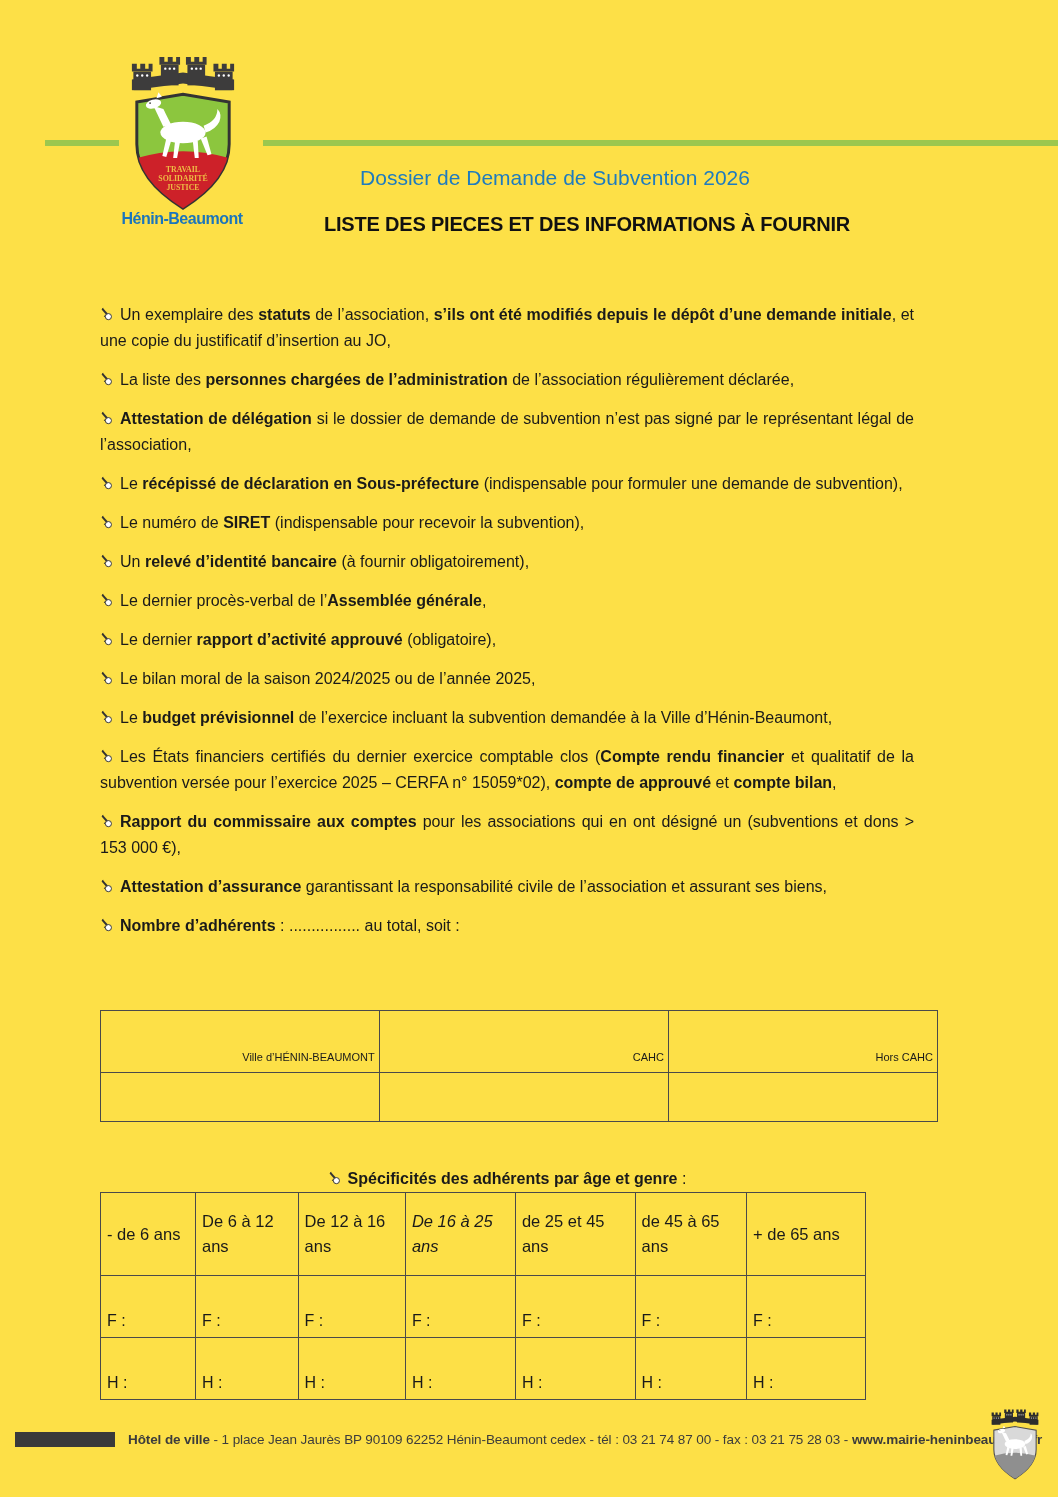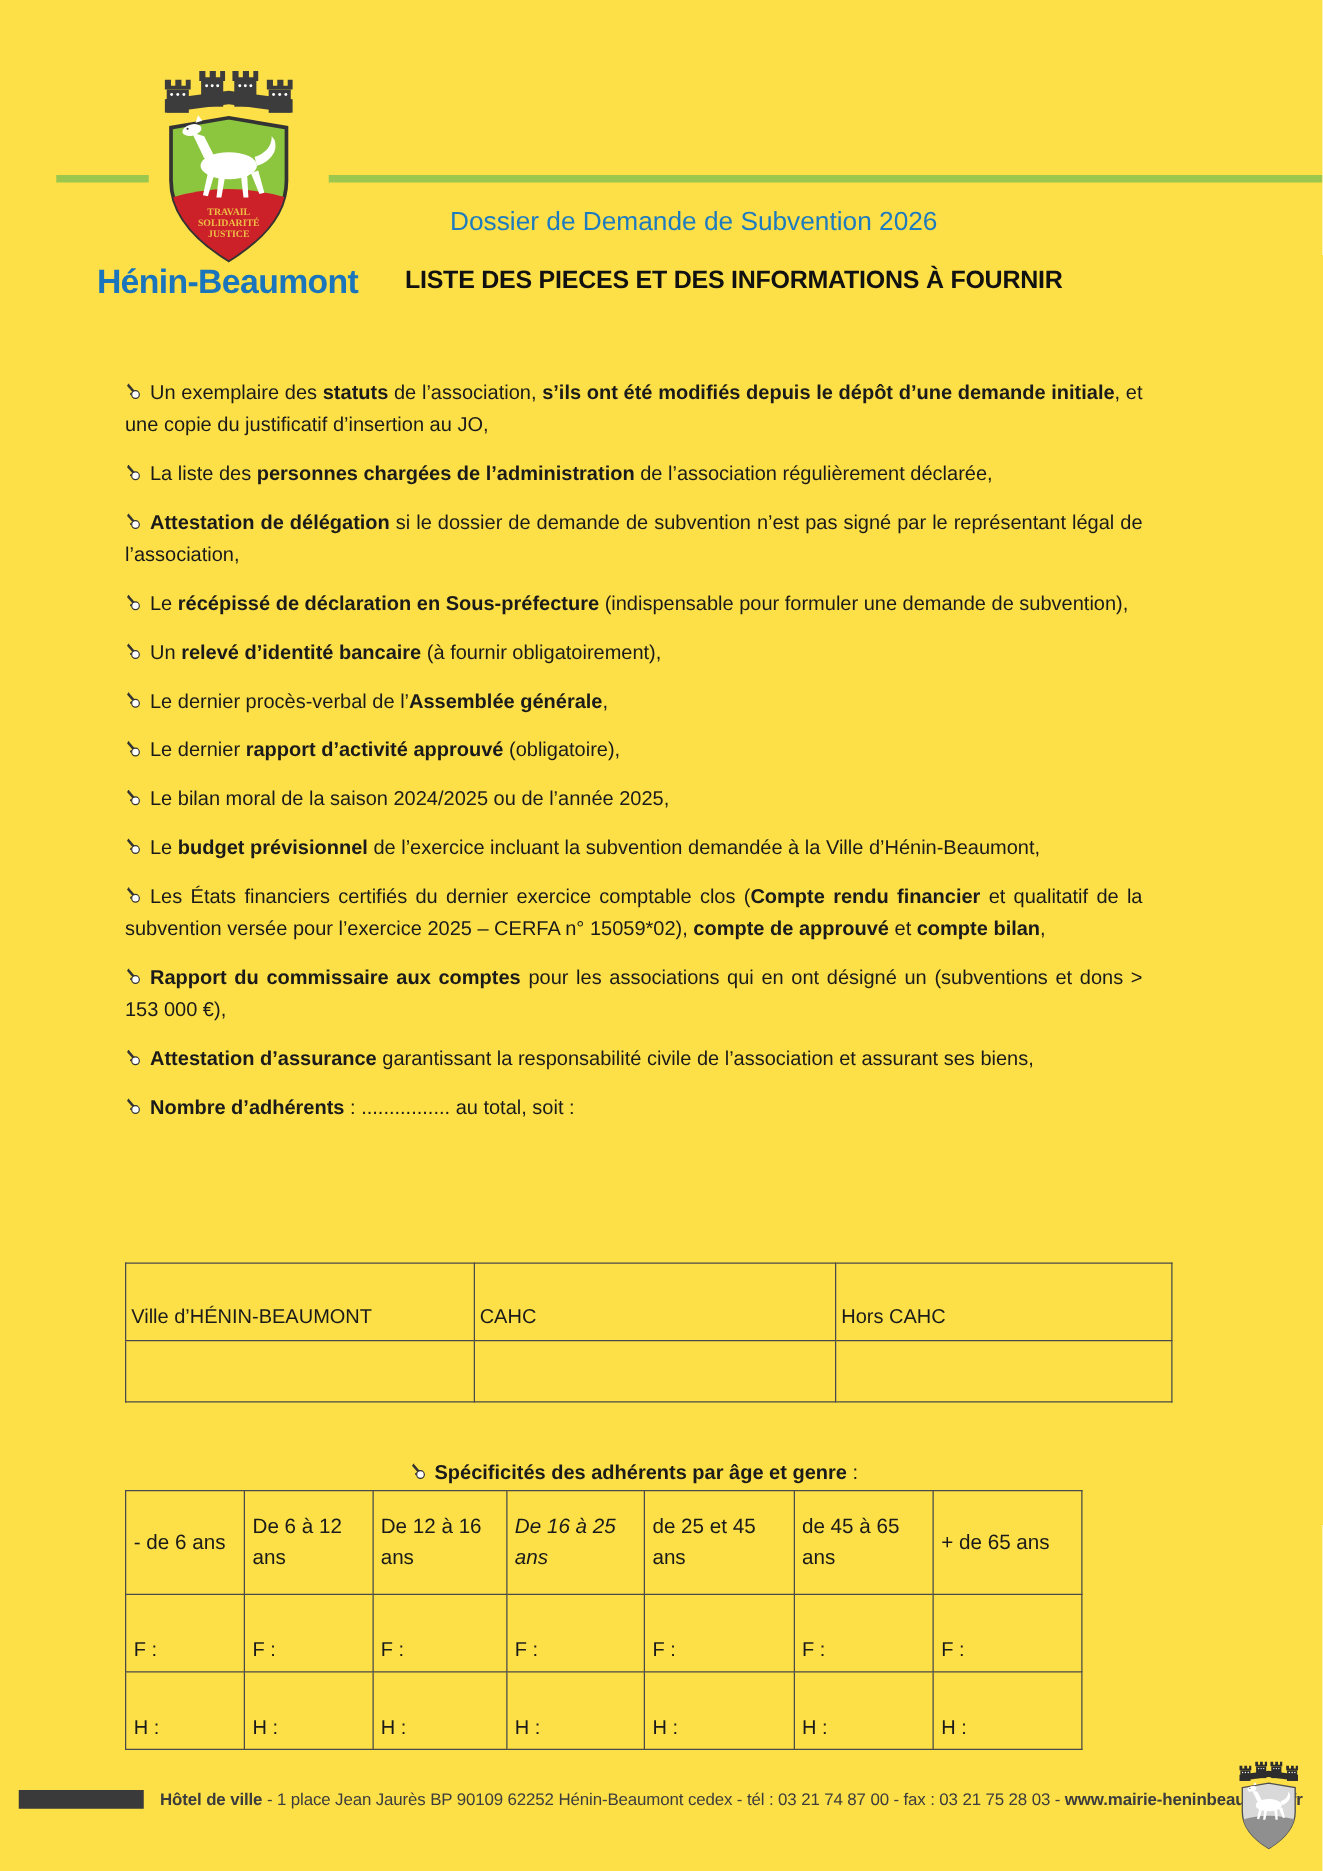--- a/index.html
+++ b/index.html
@@ -17,42 +17,42 @@
   .crest .castle{fill:var(--logo-dark,#3d3c3c);}
   .crest .field{fill:var(--logo-green,#8cc63e);stroke:var(--logo-outline,#333);stroke-width:3px;}
   .crest .base{fill:var(--logo-red,#cd2129);}
   .crest .horse{fill:#ffffff;}
   .crest .motto{fill:var(--logo-gold,#eebd44);font-family:"Liberation Serif",serif;
                 font-size:8px;font-weight:700;text-anchor:middle;}
   .crest.gray .castle{fill:#2d2d2d;}
   .crest.gray .field{fill:#d9d9d9;stroke:#4f4f4f;stroke-width:2.4px;}
   .crest.gray .base{fill:#8f8f8f;}
   .city-name{position:absolute;left:72px;top:210px;width:220px;text-align:center;
-             font-size:27px;font-weight:700;letter-spacing:-0.5px;color:var(--city-blue,#1b75bc);}
+             font-size:16px;font-weight:700;letter-spacing:-0.5px;color:var(--city-blue,#1b75bc);}
 
   
   .title{position:absolute;left:250px;top:166px;width:610px;text-align:center;
          font-size:21px;color:var(--title-blue,#1e7bbf);}
   .subtitle{position:absolute;left:225px;top:213px;width:660px;text-align:center;
             font-size:20px;font-weight:700;letter-spacing:-0.2px;color:#111;padding-left:32px;}
 
   
   .list{position:absolute;left:100px;top:302px;width:814px;text-align:justify;}
   .item{margin:0 0 13px 0;font-size:16px;line-height:26px;}
   .b{font-weight:700;}
   .bullet{width:14px;height:14px;display:inline-block;margin-right:6px;vertical-align:-1px;}
   .age-label{position:absolute;left:100px;top:1150px;width:814px;font-size:16px;line-height:26px;text-align:center;}
 
   
   table{border-collapse:collapse;position:absolute;left:100px;table-layout:fixed;
         color:#1a1a1a;}
   th,td{border:1.6px solid var(--table-border,#4a4a4a);overflow:hidden;}
   .members{top:1010px;width:838px;}
   .members th{height:52px;vertical-align:bottom;padding:0 4px 9px 4px;
-              font-weight:400;font-size:16px;text-align:left;}
+              font-weight:400;font-size:11px;text-align:right;}
   .members td{height:46px;}
   .members th:nth-child(1){width:33.3%;}
   .members th:nth-child(2){width:34.6%;}
   .members th:nth-child(3){width:32.1%;}
   .age{top:1192px;width:766px;}
   .age th{height:78px;vertical-align:middle;padding:2px 6px;font-weight:400;
           font-size:16.5px;text-align:left;line-height:25px;}
   .age td{height:54px;vertical-align:bottom;padding:0 6px 7px 6px;font-size:16px;text-align:left;}
   .age th:nth-child(1){width:12.2%;}
   .age th:nth-child(2){width:13.3%;margin-top:12px;}
@@ -153,20 +153,23 @@
           <use href="#pen-hand"></use>
         </svg><span>La liste des </span><span class="b">personnes chargées de l’administration</span><span> de l’association régulièrement déclarée,</span></p>
       <p class="item"><svg class="bullet" viewBox="0 0 16 16">
           <use href="#pen-hand"></use>
         </svg><span class="b">Attestation de délégation</span><span> si le dossier de demande de subvention n’est pas signé par le représentant légal de l’association,</span></p>
       <p class="item"><svg class="bullet" viewBox="0 0 16 16">
           <use href="#pen-hand"></use>
         </svg><span>Le </span><span class="b">récépissé de déclaration en Sous-préfecture</span><span> (indispensable pour formuler une demande de subvention),</span></p>
       <p class="item"><svg class="bullet" viewBox="0 0 16 16">
           <use href="#pen-hand"></use>
+        </svg><span>Le numéro de </span><span class="b">SIRET</span><span> (indispensable pour recevoir la subvention),</span></p>
+      <p class="item"><svg class="bullet" viewBox="0 0 16 16">
+          <use href="#pen-hand"></use>
         </svg><span>Un </span><span class="b">relevé d’identité bancaire</span><span> (à fournir obligatoirement),</span></p>
       <p class="item"><svg class="bullet" viewBox="0 0 16 16">
           <use href="#pen-hand"></use>
         </svg><span>Le dernier procès-verbal de l’</span><span class="b">Assemblée générale</span><span>,</span></p>
       <p class="item"><svg class="bullet" viewBox="0 0 16 16">
           <use href="#pen-hand"></use>
         </svg><span>Le dernier </span><span class="b">rapport d’activité approuvé</span><span> (obligatoire),</span></p>
       <p class="item"><svg class="bullet" viewBox="0 0 16 16">
           <use href="#pen-hand"></use>
         </svg><span>Le bilan moral de la saison 2024/2025 ou de l’année 2025,</span></p>

